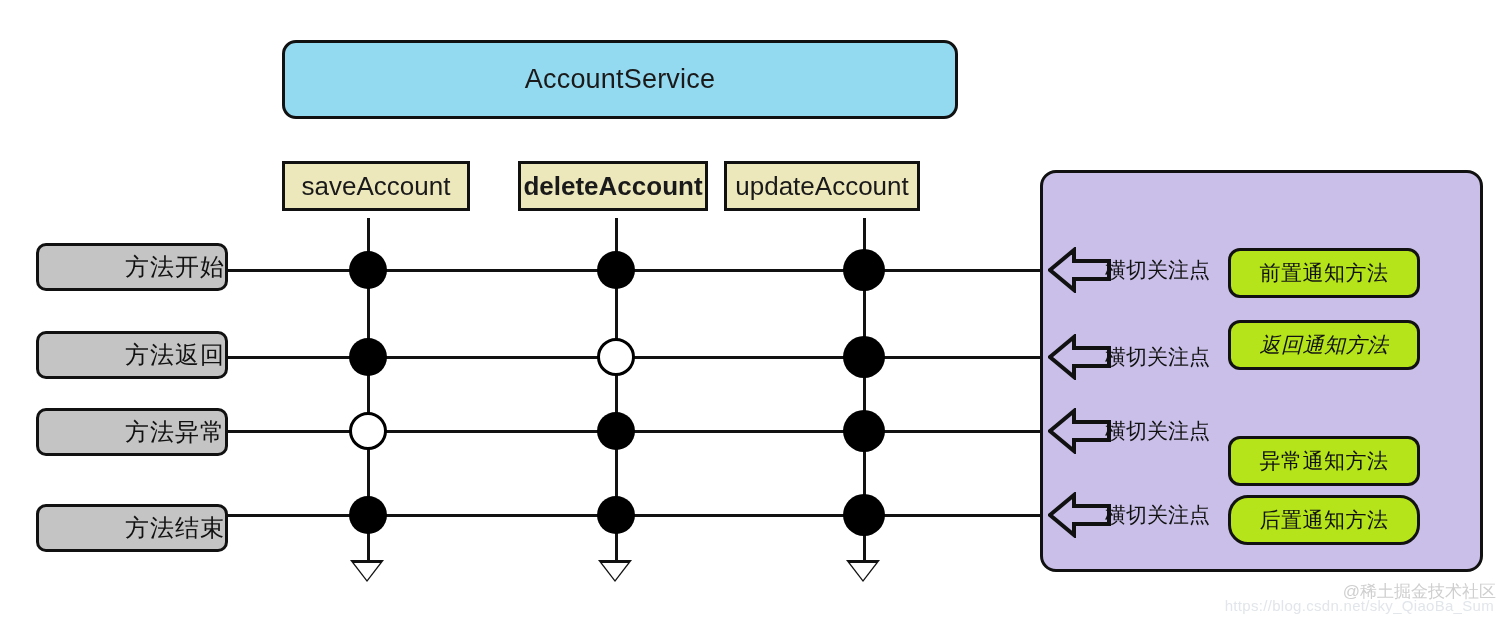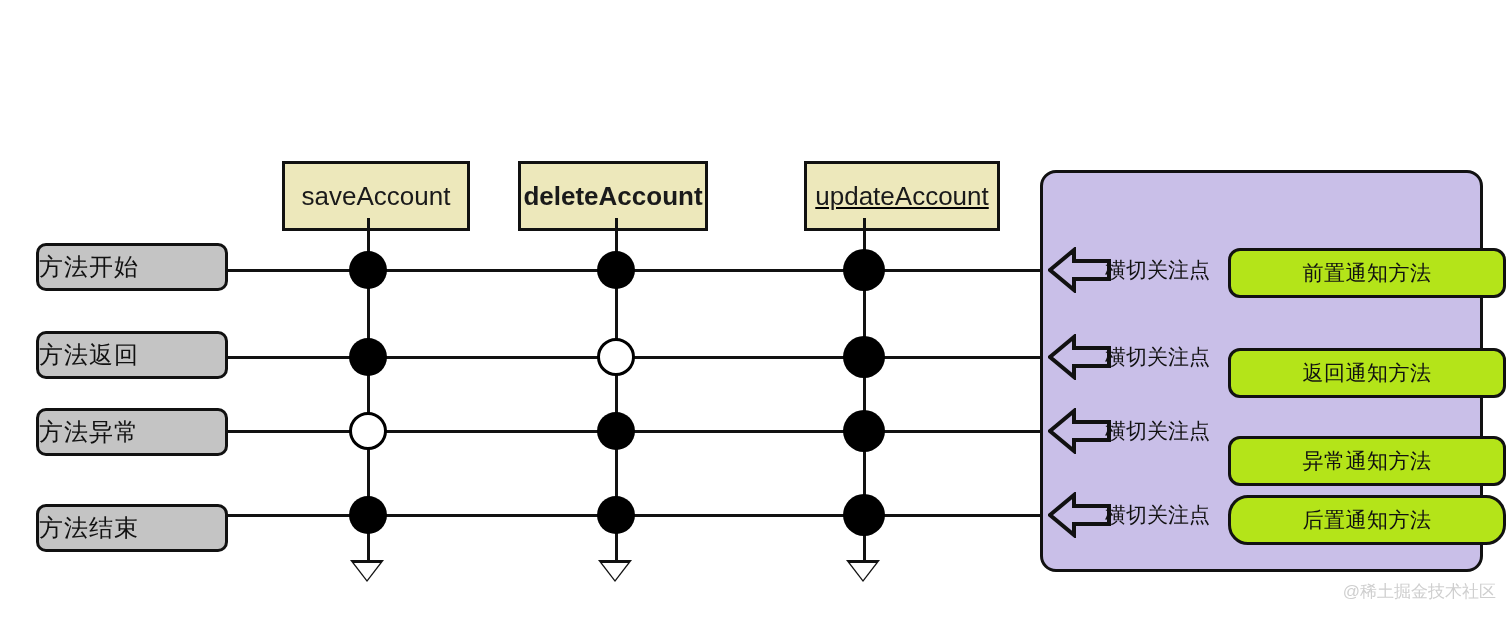--- a/index.html
+++ b/index.html
@@ -22,38 +22,38 @@
     border:3px solid #111111;
     border-radius:14px;
     display:flex;align-items:center;justify-content:center;
   }
   .service-box .txt{
     font-size:27px;color:#1a1a1a;letter-spacing:.2px;
   }
 
   
   .method-box{
-    height:70px;
+    height:50px;
     background:#ede8bb;
     border:3px solid #111111;
     display:flex;align-items:center;justify-content:center;
     overflow:visible;
     white-space:nowrap;
   }
   .method-box .txt{
     font-size:26px;color:#1a1a1a;
   }
 
   
   .state-box{
     width:192px;height:48px;
     background:#c4c4c4;
     border:3px solid #111111;
     border-radius:10px;
-    display:flex;align-items:center;justify-content:flex-start;
+    display:flex;align-items:center;justify-content:flex-end;
   }
   .state-box .txt{font-size:24px;color:#111111;letter-spacing:1px;}
 
   
   .hline{background:#111111;height:3px;}
   .vline{background:#111111;width:3px;}
 
   
   .dot{border-radius:50%;}
   .dot.filled{background:#000000;}
@@ -90,21 +90,21 @@
   
   .cc-arrow{position:absolute;width:64px;height:46px;}
 
   
   .cc-label{
     position:absolute;font-size:21px;color:#111111;white-space:nowrap;
   }
 
   
   .advice-box{
-    left:1228px;width:278px;height:50px;
+    left:1228px;width:192px;height:50px;
     background:#b4e419;
     border:3px solid #111111;
     border-radius:12px;
     display:flex;align-items:center;justify-content:center;
   }
   .advice-box .txt{font-size:21px;color:#111111;letter-spacing:.5px;}
 
   
   .wm-main{
     position:absolute;right:16px;top:580px;
@@ -113,29 +113,32 @@
   .wm-url{
     position:absolute;right:18px;top:597px;
     font-size:15px;color:#e2e6ea;white-space:nowrap;letter-spacing:.3px;
   }
 </style>
 </head>
 <body>
 
 <div id="stage">
 
+  <div class="abs service-box">
+    <span class="txt">AccountService</span>
+  </div>
 
   <div id="layer-methods">
       <div class="abs method-box" style="left: 282px; top: 161px; width: 188px;">
         <span class="txt">saveAccount</span>
       </div>
       <div class="abs method-box" style="left: 518px; top: 161px; width: 190px; font-weight: bold;">
         <span class="txt">deleteAccount</span>
       </div>
-      <div class="abs method-box" style="left: 804px; top: 161px; width: 196px; text-decoration: underline;">
+      <div class="abs method-box" style="left: 724px; top: 161px; width: 196px;">
         <span class="txt">updateAccount</span>
       </div>
     </div>
   <div id="layer-lifelines">
       <div class="abs vline" style="left: 367px; top: 218px; height: 342px;"></div>
       <div class="tri-down" style="left: 350px; top: 560px;"></div>
       <div class="tri-down-inner" style="left: 354px; top: 563px;"></div>
       <div class="abs vline" style="left: 615px; top: 218px; height: 342px;"></div>
       <div class="tri-down" style="left: 598px; top: 560px;"></div>
       <div class="tri-down-inner" style="left: 602px; top: 563px;"></div>
@@ -183,34 +186,35 @@
           <path d="M2 23 L26 3 L26 14 L61 14 L61 32 L26 32 L26 43 Z" fill="none" stroke="#111111" stroke-width="4" stroke-linejoin="miter"></path>
         </svg></div>
       <div class="cc-label" style="left: 1105px; top: 256px;">横切关注点</div>
       <div class="abs advice-box" style="top: 248px;">
         <span class="txt">前置通知方法</span>
       </div>
       <div class="cc-arrow" style="left: 1048px; top: 334px;"><svg width="64" height="46" viewBox="0 0 64 46" xmlns="http://www.w3.org/2000/svg">
           <path d="M2 23 L26 3 L26 14 L61 14 L61 32 L26 32 L26 43 Z" fill="none" stroke="#111111" stroke-width="4" stroke-linejoin="miter"></path>
         </svg></div>
       <div class="cc-label" style="left: 1105px; top: 343px;">横切关注点</div>
-      <div class="abs advice-box" style="top: 348px;">
+      <div class="abs advice-box" style="top: 320px; font-style: italic;">
         <span class="txt">返回通知方法</span>
       </div>
       <div class="cc-arrow" style="left: 1048px; top: 408px;"><svg width="64" height="46" viewBox="0 0 64 46" xmlns="http://www.w3.org/2000/svg">
           <path d="M2 23 L26 3 L26 14 L61 14 L61 32 L26 32 L26 43 Z" fill="none" stroke="#111111" stroke-width="4" stroke-linejoin="miter"></path>
         </svg></div>
       <div class="cc-label" style="left: 1105px; top: 417px;">横切关注点</div>
       <div class="abs advice-box" style="top: 436px;">
         <span class="txt">异常通知方法</span>
       </div>
       <div class="cc-arrow" style="left: 1048px; top: 492px;"><svg width="64" height="46" viewBox="0 0 64 46" xmlns="http://www.w3.org/2000/svg">
           <path d="M2 23 L26 3 L26 14 L61 14 L61 32 L26 32 L26 43 Z" fill="none" stroke="#111111" stroke-width="4" stroke-linejoin="miter"></path>
         </svg></div>
       <div class="cc-label" style="left: 1105px; top: 501px;">横切关注点</div>
       <div class="abs advice-box" style="top: 495px; border-radius: 20px;">
         <span class="txt">后置通知方法</span>
       </div>
     </div>
 
   <div class="wm-main">@稀土掘金技术社区</div>
+  <div class="wm-url">https://blog.csdn.net/sky_QiaoBa_Sum</div>
 
 </div>
 
 </body></html>

